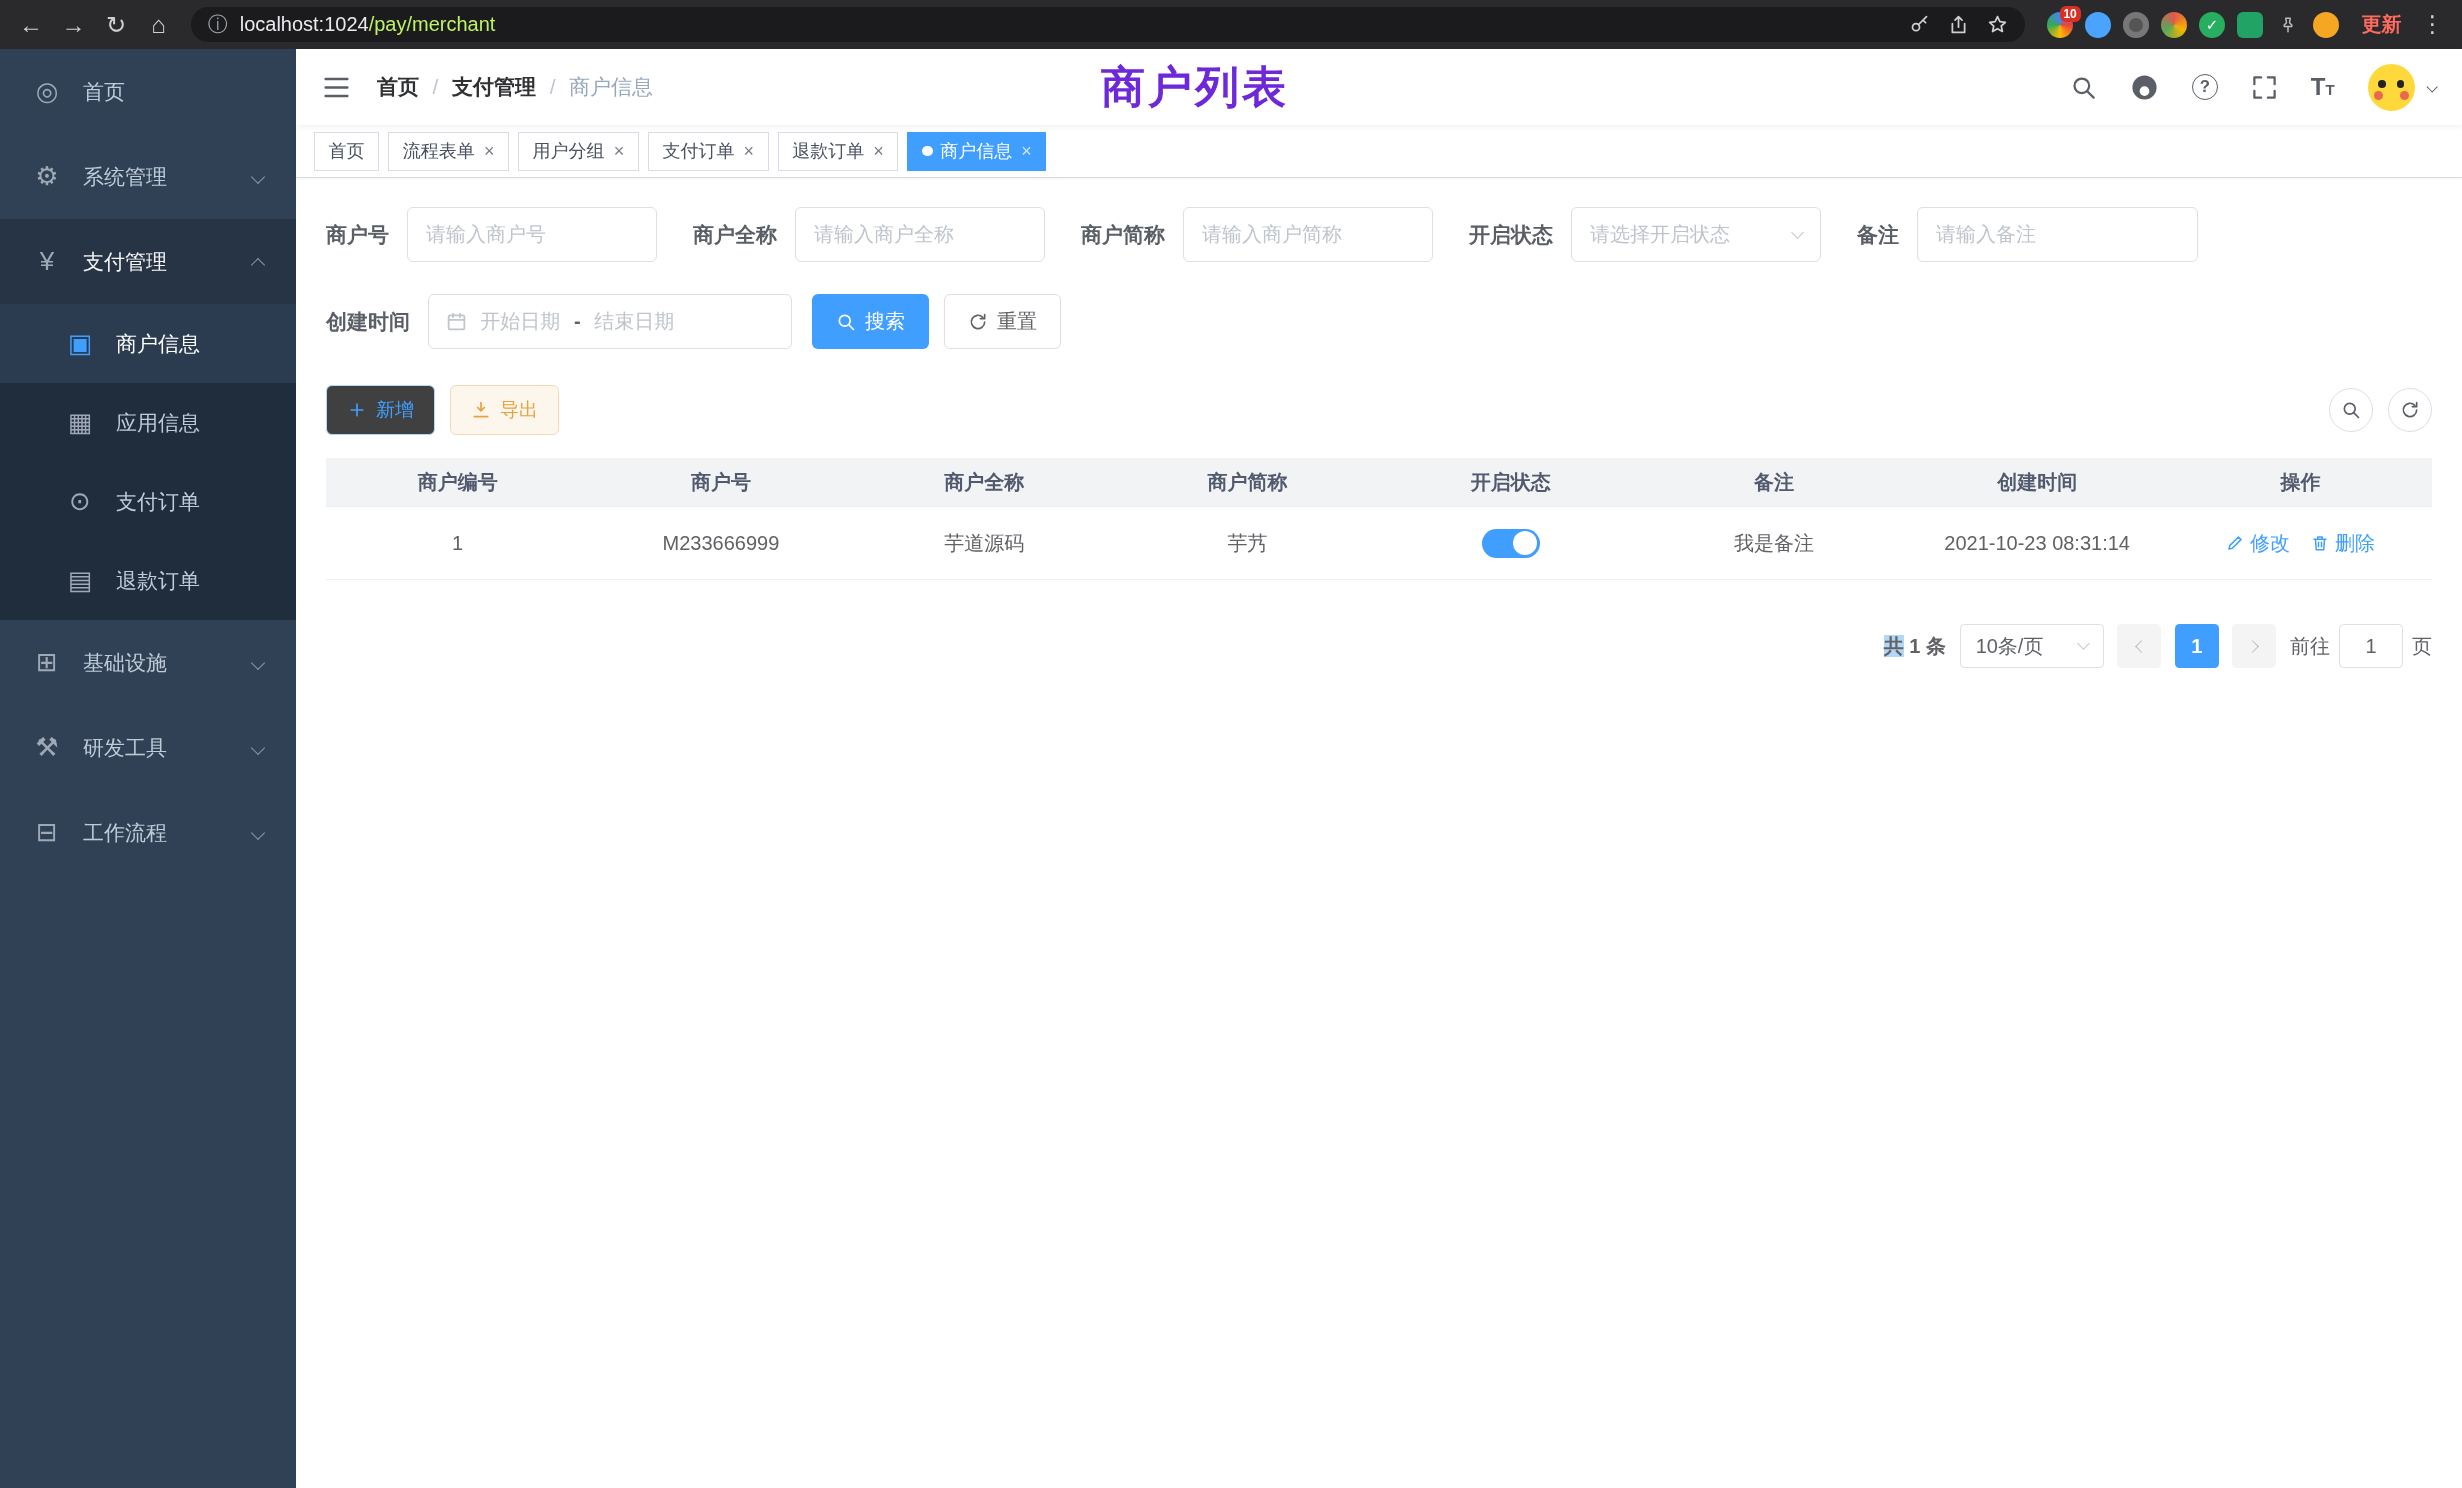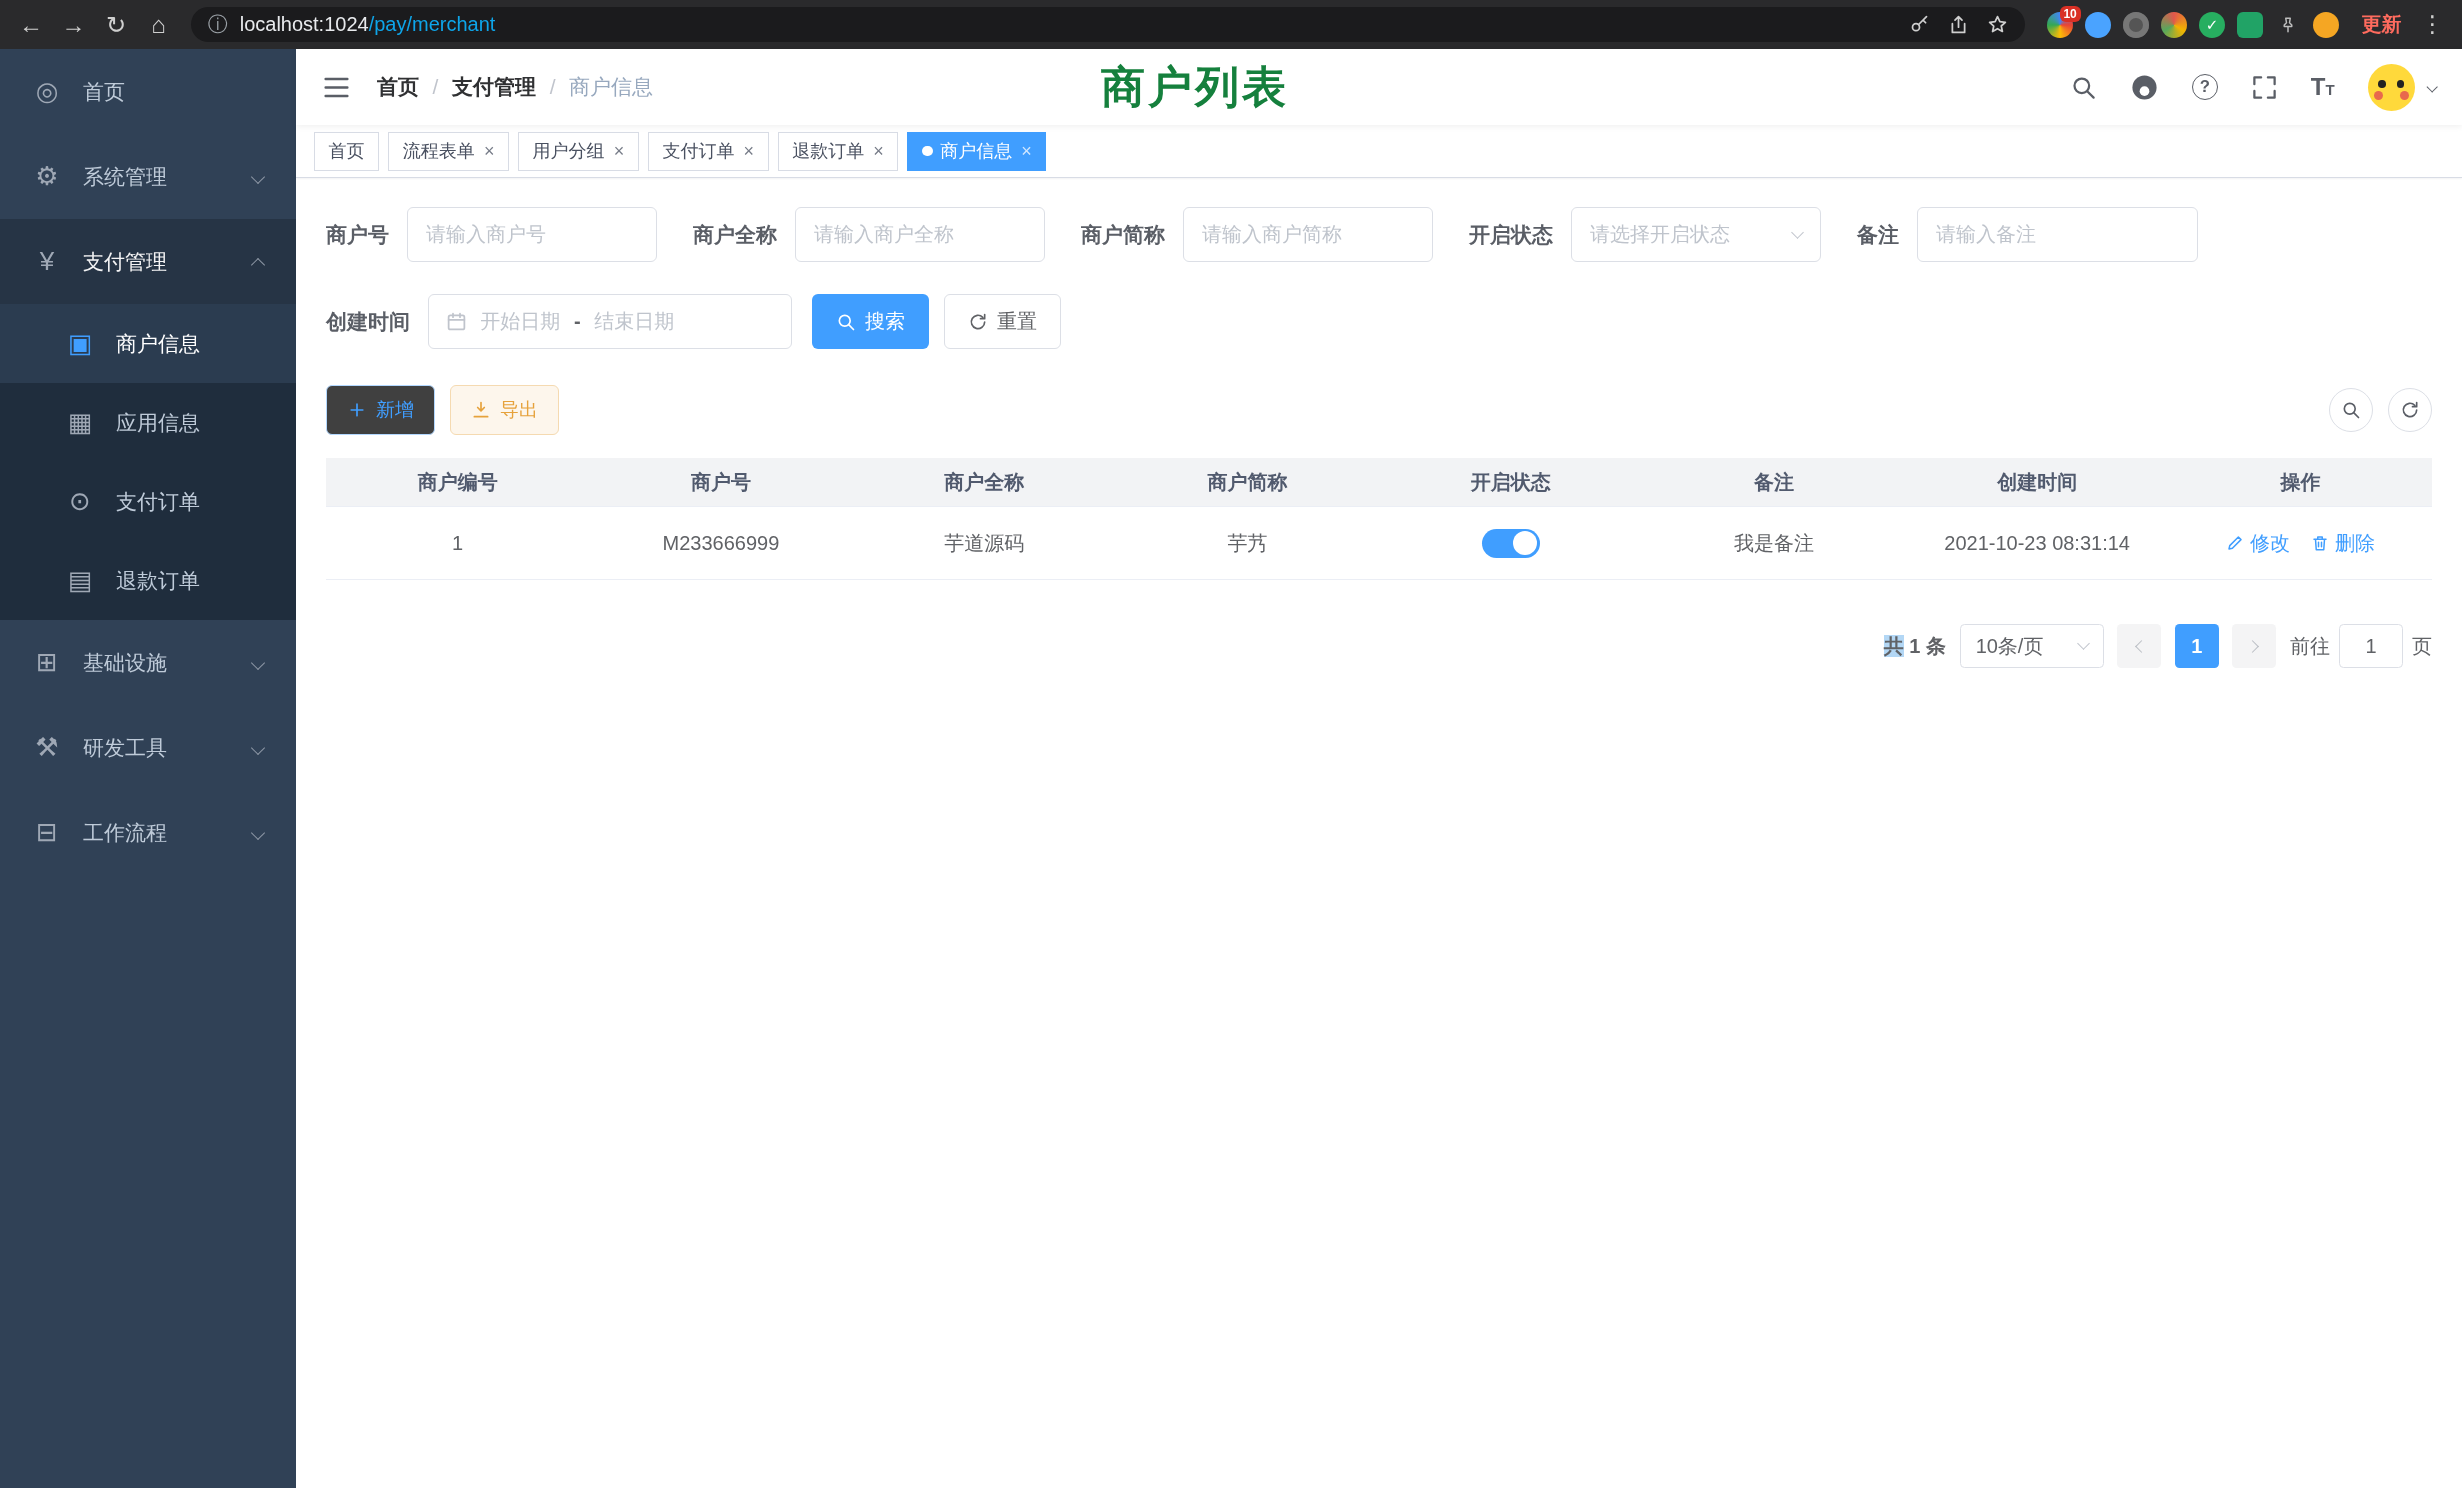--- a/index.html
+++ b/index.html
@@ -10,21 +10,21 @@
 
   
   .browser-bar { height:49px; background:#2a2a2c; display:flex; align-items:center; padding:0 12px; gap:4.5px; }
   .nav-ico { width:38px; height:38px; display:flex; align-items:center; justify-content:center;
     color:#cfcfcf; font-size:24px; border-radius:50%; cursor:pointer; flex:none; }
   .omnibox { flex:1; height:35px; background:#1b1b1d; border-radius:17.4px; display:flex; align-items:center;
     padding:0 16.7px; margin:0 9px; gap:12px; min-width:0; }
   .omnibox .info { color:#9aa0a6; font-size:20px; }
   .url { font-size:20px; white-space:nowrap; }
   .url .host { color:#e8eaed; }
-  .url .path { color:#0ea5e9; }
+  .url .path { color:#bef264; }
   .omni-right { margin-left:auto; display:flex; align-items:center; gap:18px; color:#cfcfcf; }
   .omni-right svg { width:21px; height:21px; }
   .ext-row { display:flex; align-items:center; gap:12px; margin:0 9px; }
   .ext { width:26px; height:26px; border-radius:50%; position:relative; flex:none; cursor:pointer; }
   .ext.sq { border-radius:6px; }
   .badge { position:absolute; top:-6px; right:-7.6px; background:#d93025; color:#fff; font-size:12px;
     line-height:1; padding:2.3px 3.8px; border-radius:6px; font-weight:700; }
   .update { color:#ff6b5e; font-size:20px; font-weight:700; margin:0 9px; cursor:pointer; white-space:nowrap; }
   .kebab { color:#cfcfcf; font-size:23px; padding:0 6px; cursor:pointer; }
 
@@ -53,21 +53,21 @@
   
   .navbar { height:76px; display:flex; align-items:center; padding:0 26px; position:relative;
     box-shadow:0 1.5px 6px rgba(0,0,0,.06); z-index:2; background:#fff; }
   .hamburger { color:#5a5e66; cursor:pointer; }
   .hamburger svg { width:29px; height:29px; }
   .breadcrumb { margin-left:26px; font-size:21px; display:flex; align-items:center; gap:13.6px; }
   .bc { color:#303133; font-weight:600; }
   .bc-sep { color:#c0c4cc; font-weight:400; }
   .bc-last { color:#97a8be; font-weight:400; }
   .annotation { position:absolute; left:41.5%; top:50%; transform:translate(-50%,-50%);
-    color:#15803d; font-size:44px; font-weight:600; letter-spacing:3px; pointer-events:none; }
+    color:#6d28d9; font-size:44px; font-weight:600; letter-spacing:3px; pointer-events:none; }
   .nav-right { margin-left:auto; display:flex; align-items:center; gap:33px; color:#5a5e66; }
   .nav-right svg { width:27px; height:27px; }
   .qcirc { width:26px; height:26px; border:1.5px solid #5a5e66; border-radius:50%; display:flex;
     align-items:center; justify-content:center; font-size:16.7px; font-weight:700; }
   .tsize { font-weight:700; font-size:24px; }
   .tsize small { font-size:15px; }
   .avatar-pika { width:47px; height:47px; border-radius:50%; background:#ffd93b; position:relative; overflow:hidden; }
   .avatar-pika i { position:absolute; width:7.6px; height:7.6px; border-radius:50%; background:#222; top:16.7px; }
   .avatar-pika i.l { left:10.6px; } .avatar-pika i.r { right:10.6px; }
   .avatar-pika b { position:absolute; width:9px; height:9px; border-radius:50%; background:#e8694d; top:27px; }

